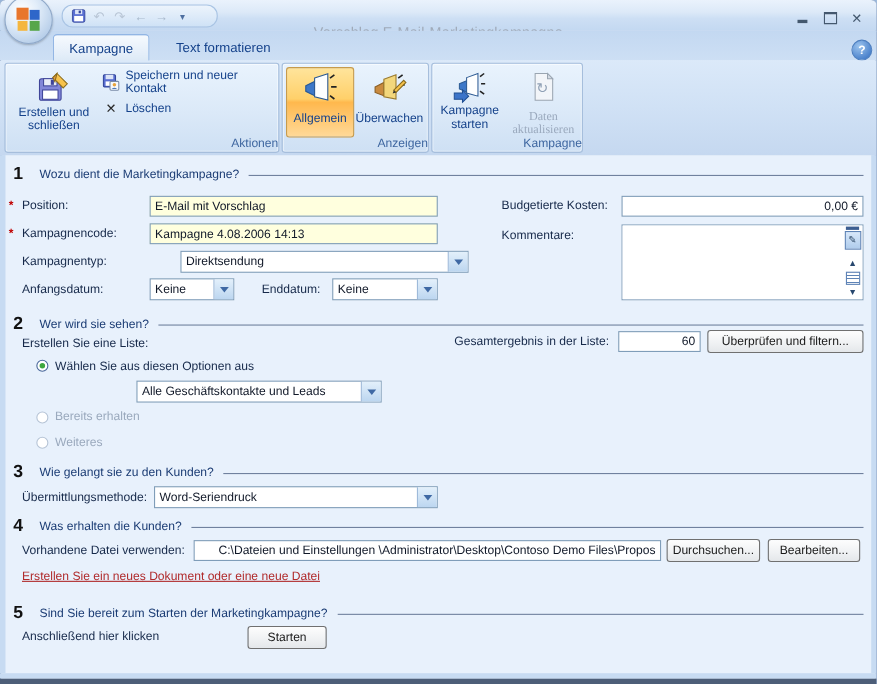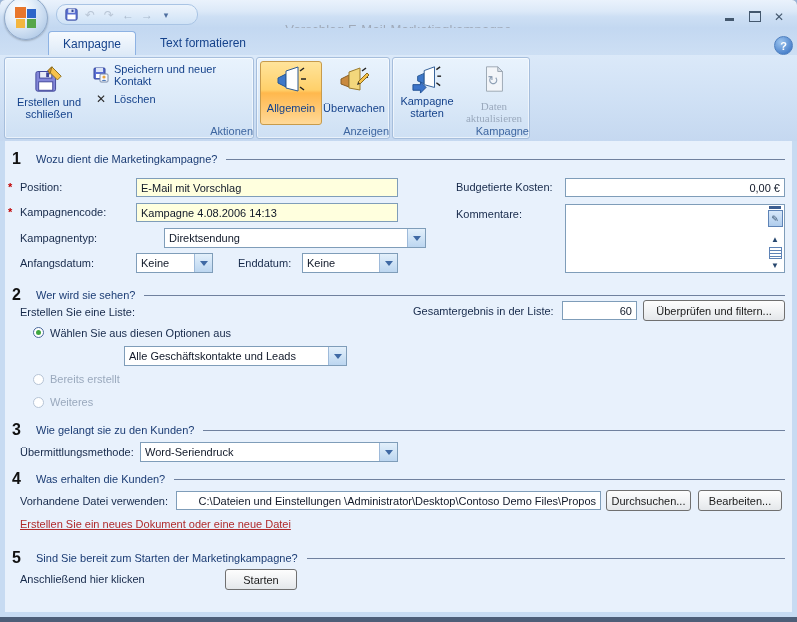--- a/index.html
+++ b/index.html
@@ -299,21 +299,21 @@
   <span class="abs lbl" style="left:50px;top:327px;">Wählen Sie aus diesen Optionen aus</span>
 
   <div class="dd" style="left:124px;top:346px;width:223px;">
     <span class="dd-val">Alle Geschäftskontakte und Leads</span>
     <span class="dd-arrow">
         <span class="chev"></span>
       </span>
   </div>
 
   <span class="radio disabled" style="left:33px;top:374px;"></span>
-  <span class="abs lbl" style="left:50px;top:373px;color:#9AA9BD;">Bereits erstellt</span>
+  <span class="abs lbl" style="left:50px;top:373px;color:#9AA9BD;">Bereits erhalten</span>
 
   <span class="radio disabled" style="left:33px;top:397px;"></span>
   <span class="abs lbl" style="left:50px;top:396px;color:#9AA9BD;">Weiteres</span>
 
   <span class="abs lbl" style="left:413px;top:305px;">Gesamtergebnis in der Liste:</span>
   <input class="tinput right" style="left: 562px; top: 301px; width: 75px;" readonly="" value="60">
   <div class="vbtn" style="left:643px;top:300px;width:142px;">
     <span>Überprüfen und filtern...</span>
   </div>
 

